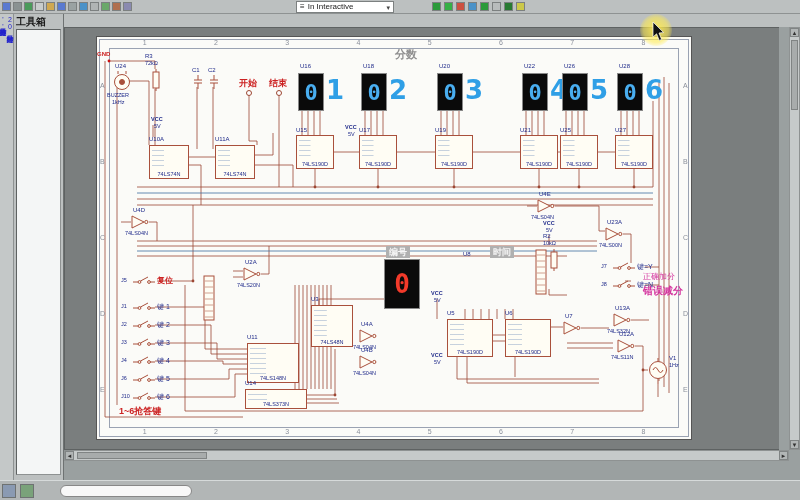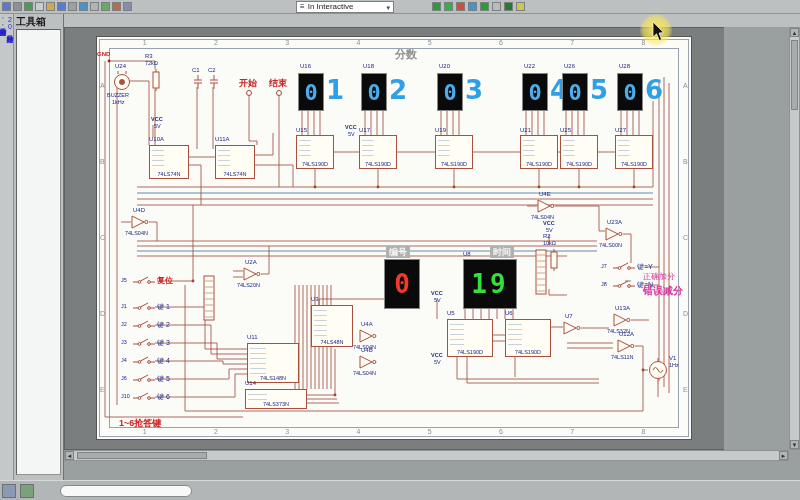--- a/index.html
+++ b/index.html
@@ -10,21 +10,21 @@
 #tb-right{position:absolute;left:432px;top:2px;display:flex;gap:3px}
 .icon-sq{width:9px;height:9px;border:1px solid #7c8080}
 #tb-combo{position:absolute;left:296px;top:1px;width:98px;height:12px;background:#fff;border:1px solid #7c8080;font-size:8px;display:flex;align-items:center;gap:3px;padding:0 3px;color:#222;line-height:1}
 #tb-combo .caret{margin-left:auto;font-size:7px;color:#444}
 #subbar{position:absolute;left:64px;top:14px;width:736px;height:13px;background:#bcc0c0}
 #lefttabs{position:absolute;left:0;top:14px;width:14px;height:466px;background:#c4c8c8;border-right:1px solid #8e9292;display:flex;flex-direction:row;justify-content:center;padding-top:2px}
 .vtab{writing-mode:vertical-rl;text-orientation:upright;font-size:7px;line-height:7px;color:#2222cc;white-space:nowrap}
 #toolbox{position:absolute;left:14px;top:14px;width:50px;height:466px;background:#bcc0c0;border-right:1px solid #6e7272}
 #toolbox-title{font-size:10px;font-weight:bold;color:#1a1a1a;padding:1px 2px;white-space:nowrap}
 #toolbox-list{position:absolute;left:2px;top:15px;width:45px;height:446px;background:#f4f6f6;border:1px solid #8e9292;border-top-color:#5e6262;border-left-color:#5e6262}
-#canvas{position:absolute;left:64px;top:27px;width:660px;height:423px;background:#7a7e7e;border:1px solid #5e6262;border-right:none}
+#canvas{position:absolute;left:64px;top:27px;width:715px;height:423px;background:#7a7e7e;border:1px solid #5e6262;border-right:none}
 #sheet{position:absolute;left:32px;top:9px;width:594px;height:402px;background:#fbfbf8;box-shadow:0 0 0 1px #555}
 .frame-outer{position:absolute;left:2px;top:2px;right:2px;bottom:2px;border:1px solid #9aa2b2}
 .frame-inner{position:absolute;left:12px;top:11px;right:12px;bottom:11px;border:1px solid #9aa2b2}
 #wires{position:absolute;left:0;top:0}
 #components{position:absolute;left:0;top:0;width:594px;height:402px}
 .t{position:absolute;color:#1f2a8a;white-space:nowrap;line-height:1.05}
 .ic-box{position:absolute;background:#fffdf4;border:1px solid #a9503c;background-image:repeating-linear-gradient(180deg,rgba(70,110,170,.30) 0 1px,transparent 1px 5px);background-size:32% calc(100% - 12px);background-repeat:no-repeat;background-position:2px 4px}
 .ic-part{position:absolute;left:0;right:0;bottom:1px;text-align:center;font-size:5.5px;color:#1f2a8a}
 .disp{position:absolute;background:#0a0a0a;border:1px solid #888;display:flex;align-items:center;justify-content:center;font-family:"DejaVu Sans Mono","Liberation Mono",monospace;font-weight:bold}
 .tag{position:absolute;background:#b0b0b0;color:#f6f6f6;font-size:9px;font-weight:bold;padding:0 3px;line-height:12px}
@@ -293,21 +293,20 @@
         <div class="t" style="left: 522px; top: 26px; font-size: 6px;">U28</div>
         <div class="disp" style="left: 520px; top: 36px; width: 26px; height: 38px; color: rgb(73, 174, 240); font-size: 22px;">0</div>
         <div class="chan" style="left: 548px; top: 40px; color: rgb(47, 159, 230);">6</div>
         <div class="t" style="left: 518px; top: 90px; font-size: 6px;">U27</div>
         <div class="ic-box" style="left: 518px; top: 98px; width: 38px; height: 34px;">
           <div class="ic-part">74LS190D</div>
         </div>
         <div class="tag" style="left: 289px; top: 209px;">编号</div>
         <div class="disp" style="left: 287px; top: 222px; width: 36px; height: 50px; color: rgb(242, 58, 42); font-size: 26px;">0</div>
         <div class="tag" style="left: 393px; top: 209px;">时间</div>
-        <div class="disp" style="left: 366px; top: 222px; width: 54px; height: 50px; color: rgb(53, 224, 58); font-size: 26px; letter-spacing: 3px;">19</div>
         <div class="t" style="left: 54px; top: 80px; font-size: 5.5px; font-weight: bold;">VCC</div>
         <div class="t" style="left: 57px; top: 87px; font-size: 5.5px;">5V</div>
         <div class="t" style="left: 248px; top: 88px; font-size: 5.5px; font-weight: bold;">VCC</div>
         <div class="t" style="left: 251px; top: 95px; font-size: 5.5px;">5V</div>
         <div class="t" style="left: 334px; top: 254px; font-size: 5.5px; font-weight: bold;">VCC</div>
         <div class="t" style="left: 337px; top: 261px; font-size: 5.5px;">5V</div>
         <div class="t" style="left: 446px; top: 184px; font-size: 5.5px; font-weight: bold;">VCC</div>
         <div class="t" style="left: 449px; top: 191px; font-size: 5.5px;">5V</div>
         <div class="t" style="left: 334px; top: 316px; font-size: 5.5px; font-weight: bold;">VCC</div>
         <div class="t" style="left: 337px; top: 323px; font-size: 5.5px;">5V</div>
@@ -552,21 +551,21 @@
             <line x1="0" y1="6" x2="5" y2="6"></line>
             <circle cx="6.5" cy="6" r="1.4"></circle>
             <line x1="7.5" y1="5" x2="15" y2="1"></line>
             <circle cx="16" cy="6" r="1.4"></circle>
             <line x1="17" y1="6" x2="22" y2="6"></line>
           </g>
         </svg>
         <div class="t" style="left: 540px; top: 244px; font-size: 7px; color: rgb(31, 42, 138);">键=N</div>
         <div class="t" style="left: 142px; top: 42px; font-size: 9px; color: rgb(204, 34, 34); font-weight: bold;">开始</div>
         <div class="t" style="left: 172px; top: 42px; font-size: 9px; color: rgb(204, 34, 34); font-weight: bold;">结束</div>
-        <div class="t" style="left: 22px; top: 382px; font-size: 9px; color: rgb(204, 34, 34); font-weight: bold;">1~6抢答键</div>
+        <div class="t" style="left: 22px; top: 370px; font-size: 9px; color: rgb(204, 34, 34); font-weight: bold;">1~6抢答键</div>
         <div class="t" style="left: 546px; top: 236px; font-size: 8px; color: rgb(212, 51, 158); font-weight: normal;">正确加分</div>
         <div class="t" style="left: 546px; top: 249px; font-size: 10px; color: rgb(212, 51, 158); font-weight: bold; text-align: center;">错误减分</div>
         <div class="t" style="left: 366px; top: 214px; font-size: 6px;">U8</div>
       </div>
   </div>
 </div>
 
 <div id="vscroll">
   <div class="sb-btn" style="left:0;top:0">▲</div>
   <div class="sb-thumb" style="left:1px;top:12px;width:7px;height:70px"></div>

